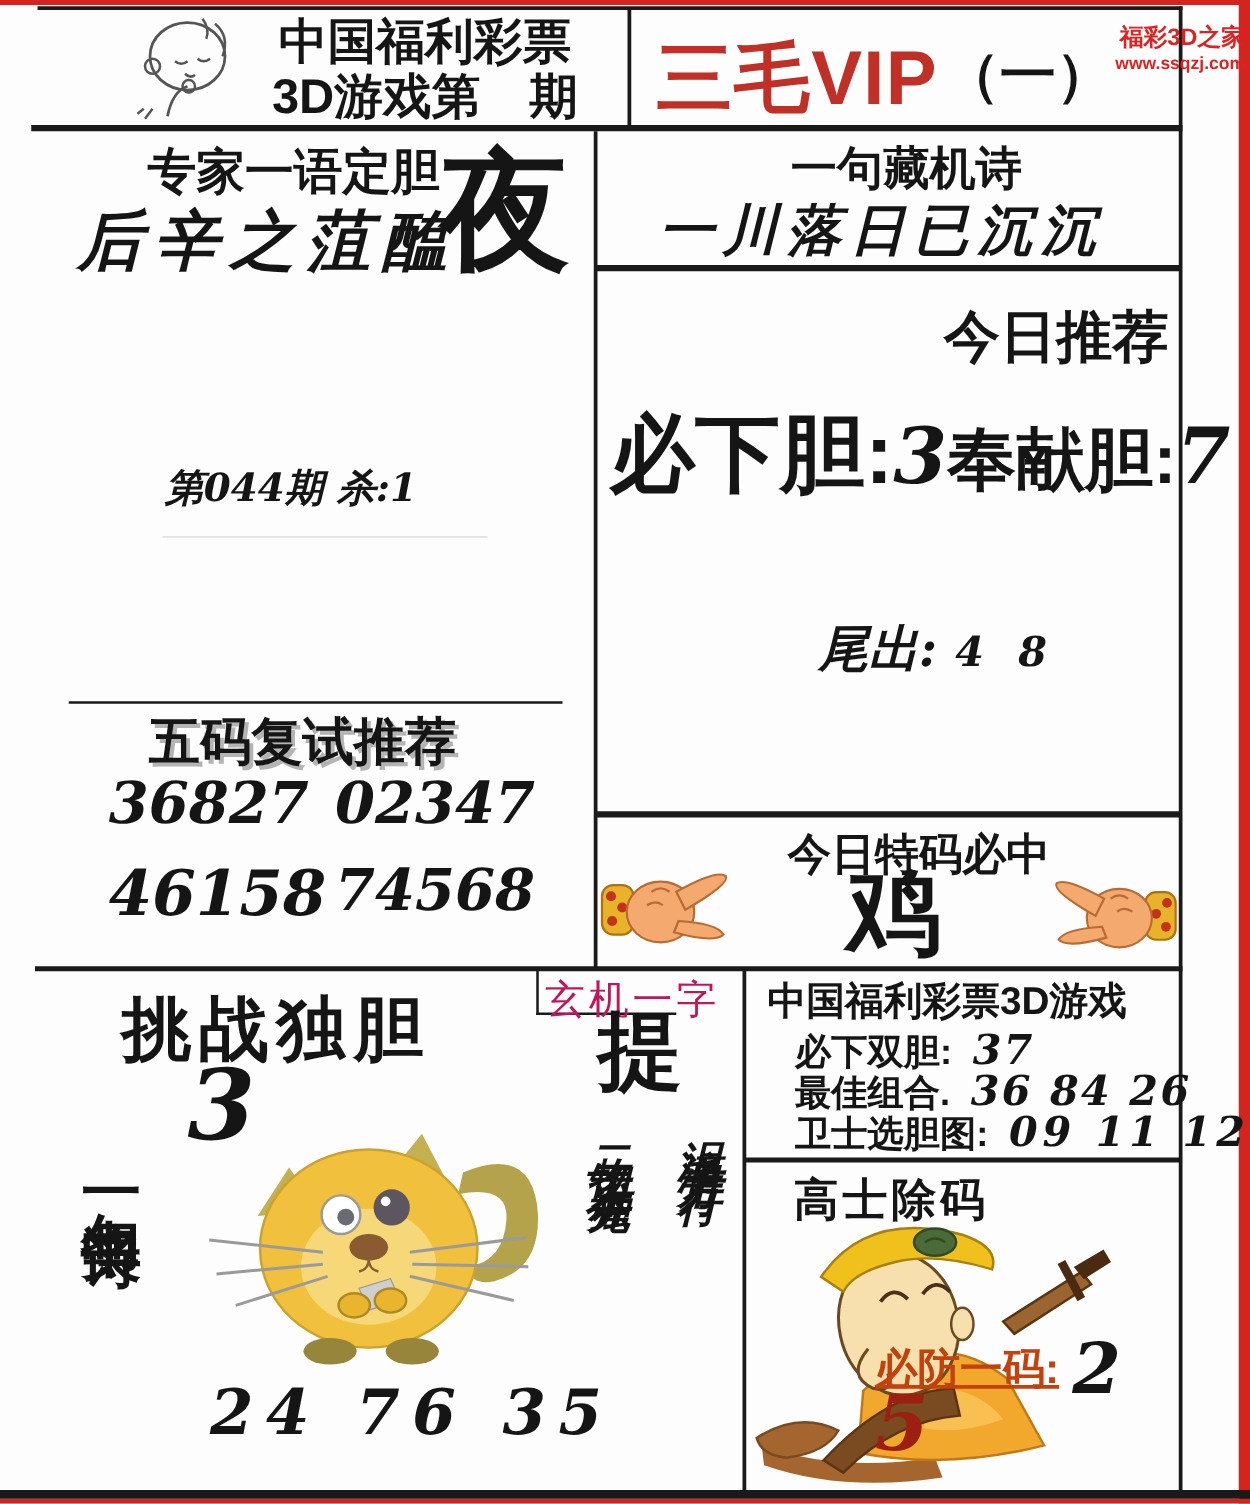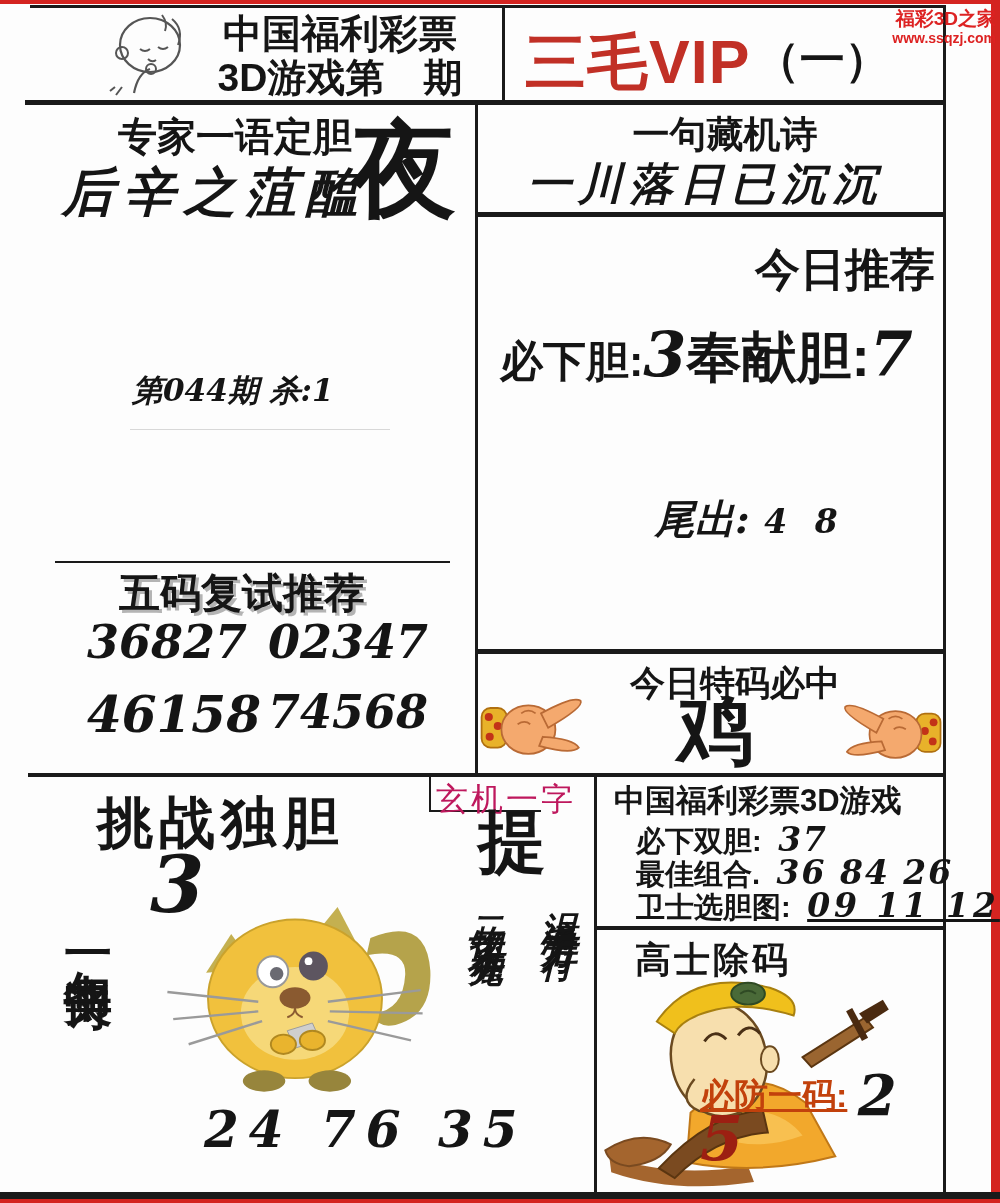--- a/index.html
+++ b/index.html
@@ -33,21 +33,21 @@
   <div class="ln" style="left:477px;top:649px;width:468px;height:5px;"></div>
   <div class="ln" style="left:55px;top:561px;width:395px;height:2px;"></div>
   <div class="abs" style="left:130px;top:429px;width:260px;height:1px;background:#d8d8d8;"></div>
   <div class="ln" style="left:28px;top:773px;width:918px;height:4px;"></div>
   <div class="ln" style="left:0;top:1192px;width:1000px;height:7px;"></div>
   <div class="ln" style="left:594px;top:775px;width:3px;height:418px;"></div>
   <div class="ln" style="left:596px;top:926px;width:349px;height:4px;"></div>
   <div class="ln" style="left:429px;top:775px;width:2px;height:37px;"></div>
   <div class="ln" style="left:429px;top:810px;width:112px;height:2px;"></div>
 
-  <div class="abs" style="left:860px;top:8px;width:136px;text-align:right;line-height:1.15;">
+  <div class="abs" style="left:860px;top:20px;width:136px;text-align:right;line-height:1.15;">
     <div class="sans" style="font-size:19px;color:#dd2222;">福彩3D之家</div>
     <div class="sans" style="font-size:14px;color:#dd2222;">www.ssqzj.com</div>
   </div>
 
   <svg class="abs" style="left:88px;top:11px;" width="120" height="88" viewBox="0 0 120 88">
     <ellipse cx="62" cy="34" rx="30" ry="27" fill="none" stroke="#555" stroke-width="2.2"></ellipse>
     <path d="M84 8 q12 10 6 26" fill="none" stroke="#555" stroke-width="2"></path>
     <path d="M74 4 q6 8 3 16" fill="none" stroke="#555" stroke-width="2"></path>
     <circle cx="34" cy="42" r="6" fill="none" stroke="#555" stroke-width="2"></circle>
     <path d="M52 38 q5 4 10 0" fill="none" stroke="#555" stroke-width="2"></path>
@@ -76,21 +76,21 @@
   <div class="abs num" style="left:87px;top:615px;font-size:46px;">36827</div>
   <div class="abs num" style="left:268px;top:615px;font-size:46px;">02347</div>
   <div class="abs num" style="left:87px;top:685px;font-size:50px;">46158</div>
   <div class="abs num" style="left:268px;top:685px;font-size:46px;">74568</div>
 
   <div class="abs sans" style="left:610px;top:110px;width:230px;text-align:center;font-size:37px;">一句藏机诗</div>
   <div class="abs callig nowrap" style="left:527px;top:155px;font-size:44px;letter-spacing:7px;">一川落日已沉沉</div>
 
   <div class="abs sans" style="left:700px;top:240px;width:235px;text-align:right;font-size:45px;">今日推荐</div>
   <div class="abs nowrap" style="left:488px;top:318px;">
-    <span class="sans" style="font-size:43px;margin-left:12px;">必下胆:</span><span class="num" style="font-size:62px;">3</span><span class="sans" style="font-size:55px;">奉献胆:</span><span class="num" style="font-size:62px;">7</span>
+    <span class="sans" style="font-size:68px;">必下胆:</span><span class="num" style="font-size:62px;">3</span><span class="sans" style="font-size:55px;">奉献胆:</span><span class="num" style="font-size:62px;">7</span>
   </div>
   <div class="abs nowrap" style="left:655px;top:492px;">
     <span class="callig" style="font-size:40px;">尾出:</span>
     <span class="num" style="font-size:33px;letter-spacing:8px;margin-left:10px;">4 8</span>
   </div>
 
   <div class="abs sans" style="left:590px;top:660px;width:250px;text-align:right;font-size:35px;">今日特码必中</div>
   <svg class="abs" style="left:478px;top:682px;" width="108" height="88" viewBox="0 0 120 96">
     <rect x="4" y="28" width="28" height="44" rx="10" fill="#e8b22a" stroke="#b07010" stroke-width="2"></rect>
     <circle cx="12" cy="38" r="4.5" fill="#c23318"></circle>
@@ -136,39 +136,39 @@
       <line x1="184" y1="128" x2="280" y2="116"></line>
         <line x1="186" y1="138" x2="282" y2="140"></line>
         <line x1="184" y1="148" x2="270" y2="168"></line>
     </g>
     <path d="M142 158 L168 150 L176 168 L150 176 Z" fill="#cfcfcf" stroke="#9a9a9a"></path>
     <ellipse cx="138" cy="172" rx="13" ry="10" fill="#e9b42e" stroke="#b08820" stroke-width="2"></ellipse>
     <ellipse cx="168" cy="168" rx="13" ry="10" fill="#e9b42e" stroke="#b08820" stroke-width="2"></ellipse>
     <ellipse cx="118" cy="210" rx="22" ry="11" fill="#97853c"></ellipse>
     <ellipse cx="186" cy="210" rx="22" ry="11" fill="#97853c"></ellipse>
   </svg>
-  <div class="abs num nowrap" style="left:168px;top:1100px;font-size:50px;letter-spacing:10px;margin-left:36px;">24 76 35</div>
+  <div class="abs num nowrap" style="left:168px;top:1100px;font-size:50px;letter-spacing:10px;">24 76 35</div>
 
   <div class="abs nowrap" style="left:436px;top:778px;font-size:32px;font-family:'DejaVu Serif',serif;letter-spacing:3px;color:#be185d;">玄机一字</div>
   <div class="abs sans" style="left:478px;top:806px;font-size:68px;line-height:70px;">提</div>
   <div class="abs callig vert" style="left:535px;top:886px;height:290px;font-size:34px;letter-spacing:6px;">泪滴千千万万行</div>
   <div class="abs callig vert" style="left:463px;top:893px;height:290px;font-size:34px;letter-spacing:6px;">二物于人谁独无</div>
 
   <div class="abs sans nowrap" style="left:614px;top:780px;font-size:31px;">中国福利彩票3D游戏</div>
   <div class="abs nowrap" style="left:636px;top:820px;">
     <span class="sans" style="font-size:29px;">必下双胆:</span>
     <span class="num" style="font-size:33px;margin-left:12px;letter-spacing:2px;">37</span>
   </div>
   <div class="abs nowrap" style="left:636px;top:853px;">
     <span class="sans" style="font-size:29px;">最佳组合.</span>
     <span class="num" style="font-size:33px;margin-left:12px;letter-spacing:2px;">36 84 26</span>
   </div>
   <div class="abs nowrap" style="left:636px;top:886px;">
     <span class="sans" style="font-size:29px;">卫士选胆图:</span>
-    <span class="num" style="font-size:33px;margin-left:12px;letter-spacing:4px;text-decoration:underline;">09 11 12</span>
+    <span class="num" style="font-size:33px;margin-left:12px;letter-spacing:4px;">09 11 12</span>
   </div>
 
   <div class="abs sans nowrap" style="left:635px;top:936px;font-size:36px;letter-spacing:3px;">高士除码</div>
   <svg class="abs" style="left:598px;top:962px;" width="310" height="228" viewBox="0 0 310 230">
     <path d="M10 196 Q70 218 150 206 L156 222 Q75 234 12 212 Z" fill="#a4652e"></path>
     <path d="M6 190 Q40 168 72 184 Q62 202 30 206 Q10 204 6 190 Z" fill="#a4652e" stroke="#7a4a20" stroke-width="2"></path>
     <path d="M205 96 L268 56 L276 66 L214 106 Z" fill="#9a6530" stroke="#5a3510" stroke-width="2"></path>
     <path d="M252 48 L268 78" stroke="#4a2a10" stroke-width="7"></path>
     <path d="M262 52 L286 38 L292 48 L270 62 Z" fill="#4a2a10"></path>
     <path d="M92 152 Q150 96 208 142 L238 196 Q160 216 88 202 Z" fill="#f2a82c" stroke="#c07818" stroke-width="2"></path>

